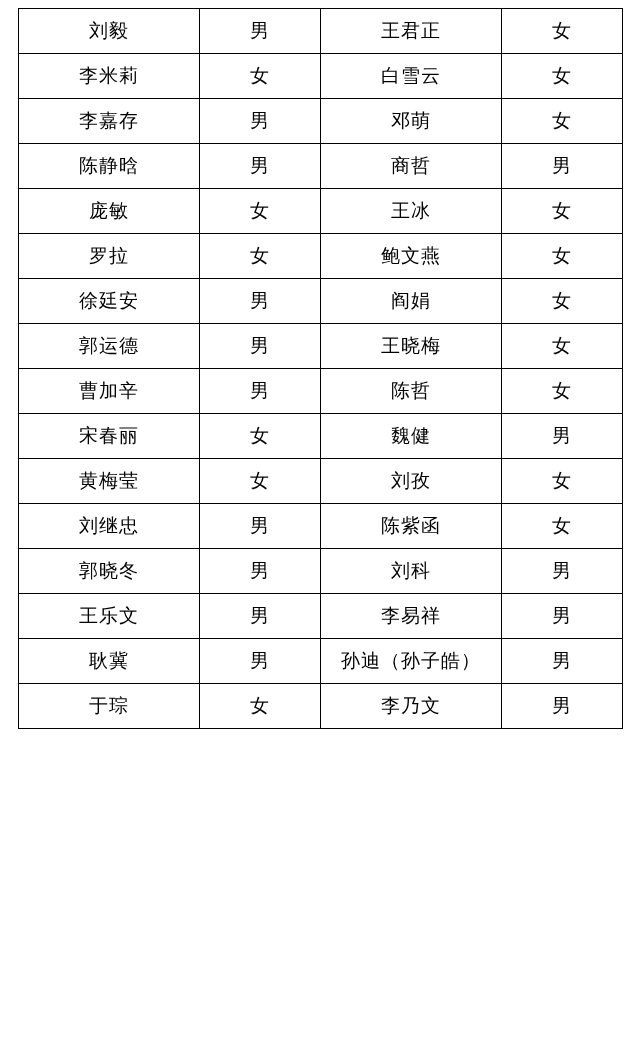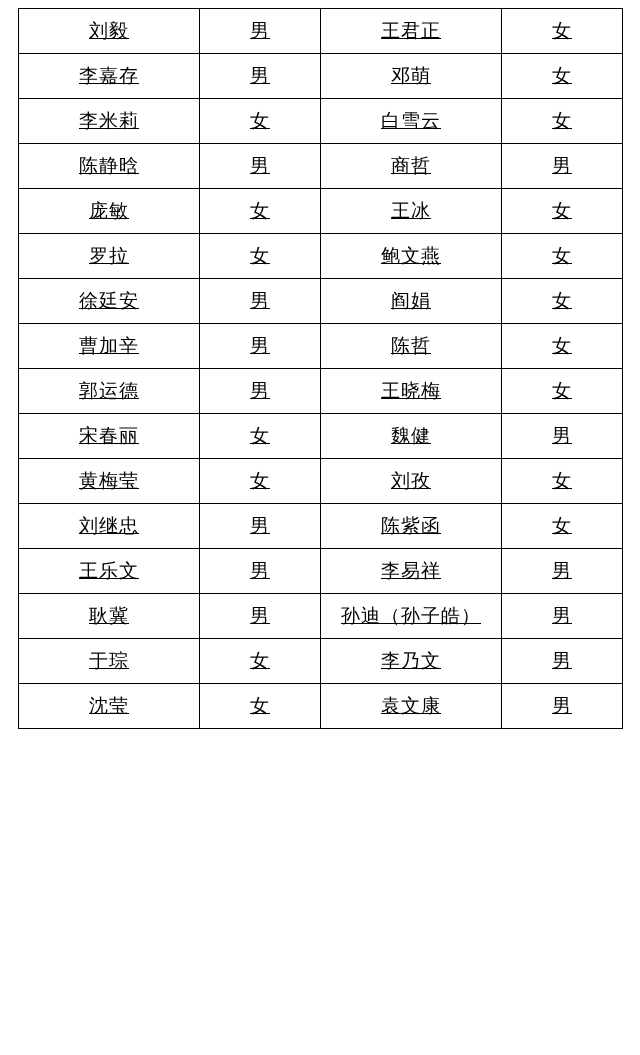--- a/index.html
+++ b/index.html
@@ -13,21 +13,20 @@
     font-family: "Liberation Serif", "DejaVu Serif", serif;
     color: #000000;
   }
   .page {
     width: 640px;
     height: 1055px;
     position: relative;
     background: #ffffff;
     box-sizing: border-box;
     padding: 8px 18px 8px 18px;
-    text-decoration: underline;
   }
   table.name-table {
     border-collapse: collapse;
     width: 604px;
     table-layout: fixed;
   }
   table.name-table td {
     border: 1px solid #000000;
     height: 44px;
     text-align: center;
@@ -56,29 +55,29 @@
       <col class="c-sex2">
     </colgroup>
     <tbody>
       <tr>
         <td>刘毅</td>
         <td>男</td>
         <td>王君正</td>
         <td>女</td>
       </tr>
       <tr>
+        <td>李米莉</td>
+        <td>女</td>
+        <td>白雪云</td>
+        <td>女</td>
+      </tr>
+      <tr>
         <td>李嘉存</td>
         <td>男</td>
         <td>邓萌</td>
-        <td>女</td>
-      </tr>
-      <tr>
-        <td>李米莉</td>
-        <td>女</td>
-        <td>白雪云</td>
         <td>女</td>
       </tr>
       <tr>
         <td>陈静晗</td>
         <td>男</td>
         <td>商哲</td>
         <td>男</td>
       </tr>
       <tr>
         <td>庞敏</td>
@@ -92,29 +91,29 @@
         <td>鲍文燕</td>
         <td>女</td>
       </tr>
       <tr>
         <td>徐廷安</td>
         <td>男</td>
         <td>阎娟</td>
         <td>女</td>
       </tr>
       <tr>
+        <td>郭运德</td>
+        <td>男</td>
+        <td>王晓梅</td>
+        <td>女</td>
+      </tr>
+      <tr>
         <td>曹加辛</td>
         <td>男</td>
         <td>陈哲</td>
-        <td>女</td>
-      </tr>
-      <tr>
-        <td>郭运德</td>
-        <td>男</td>
-        <td>王晓梅</td>
         <td>女</td>
       </tr>
       <tr>
         <td>宋春丽</td>
         <td>女</td>
         <td>魏健</td>
         <td>男</td>
       </tr>
       <tr>
         <td>黄梅莹</td>
@@ -122,38 +121,38 @@
         <td>刘孜</td>
         <td>女</td>
       </tr>
       <tr>
         <td>刘继忠</td>
         <td>男</td>
         <td>陈紫函</td>
         <td>女</td>
       </tr>
       <tr>
+        <td>郭晓冬</td>
+        <td>男</td>
+        <td>刘科</td>
+        <td>男</td>
+      </tr>
+      <tr>
         <td>王乐文</td>
         <td>男</td>
         <td>李易祥</td>
         <td>男</td>
       </tr>
       <tr>
         <td>耿冀</td>
         <td>男</td>
         <td>孙迪（孙子皓）</td>
         <td>男</td>
       </tr>
       <tr>
         <td>于琮</td>
         <td>女</td>
         <td>李乃文</td>
         <td>男</td>
       </tr>
-      <tr>
-        <td>沈莹</td>
-        <td>女</td>
-        <td>袁文康</td>
-        <td>男</td>
-      </tr>
     </tbody>
   </table>
 </div>
 
 </body></html>

